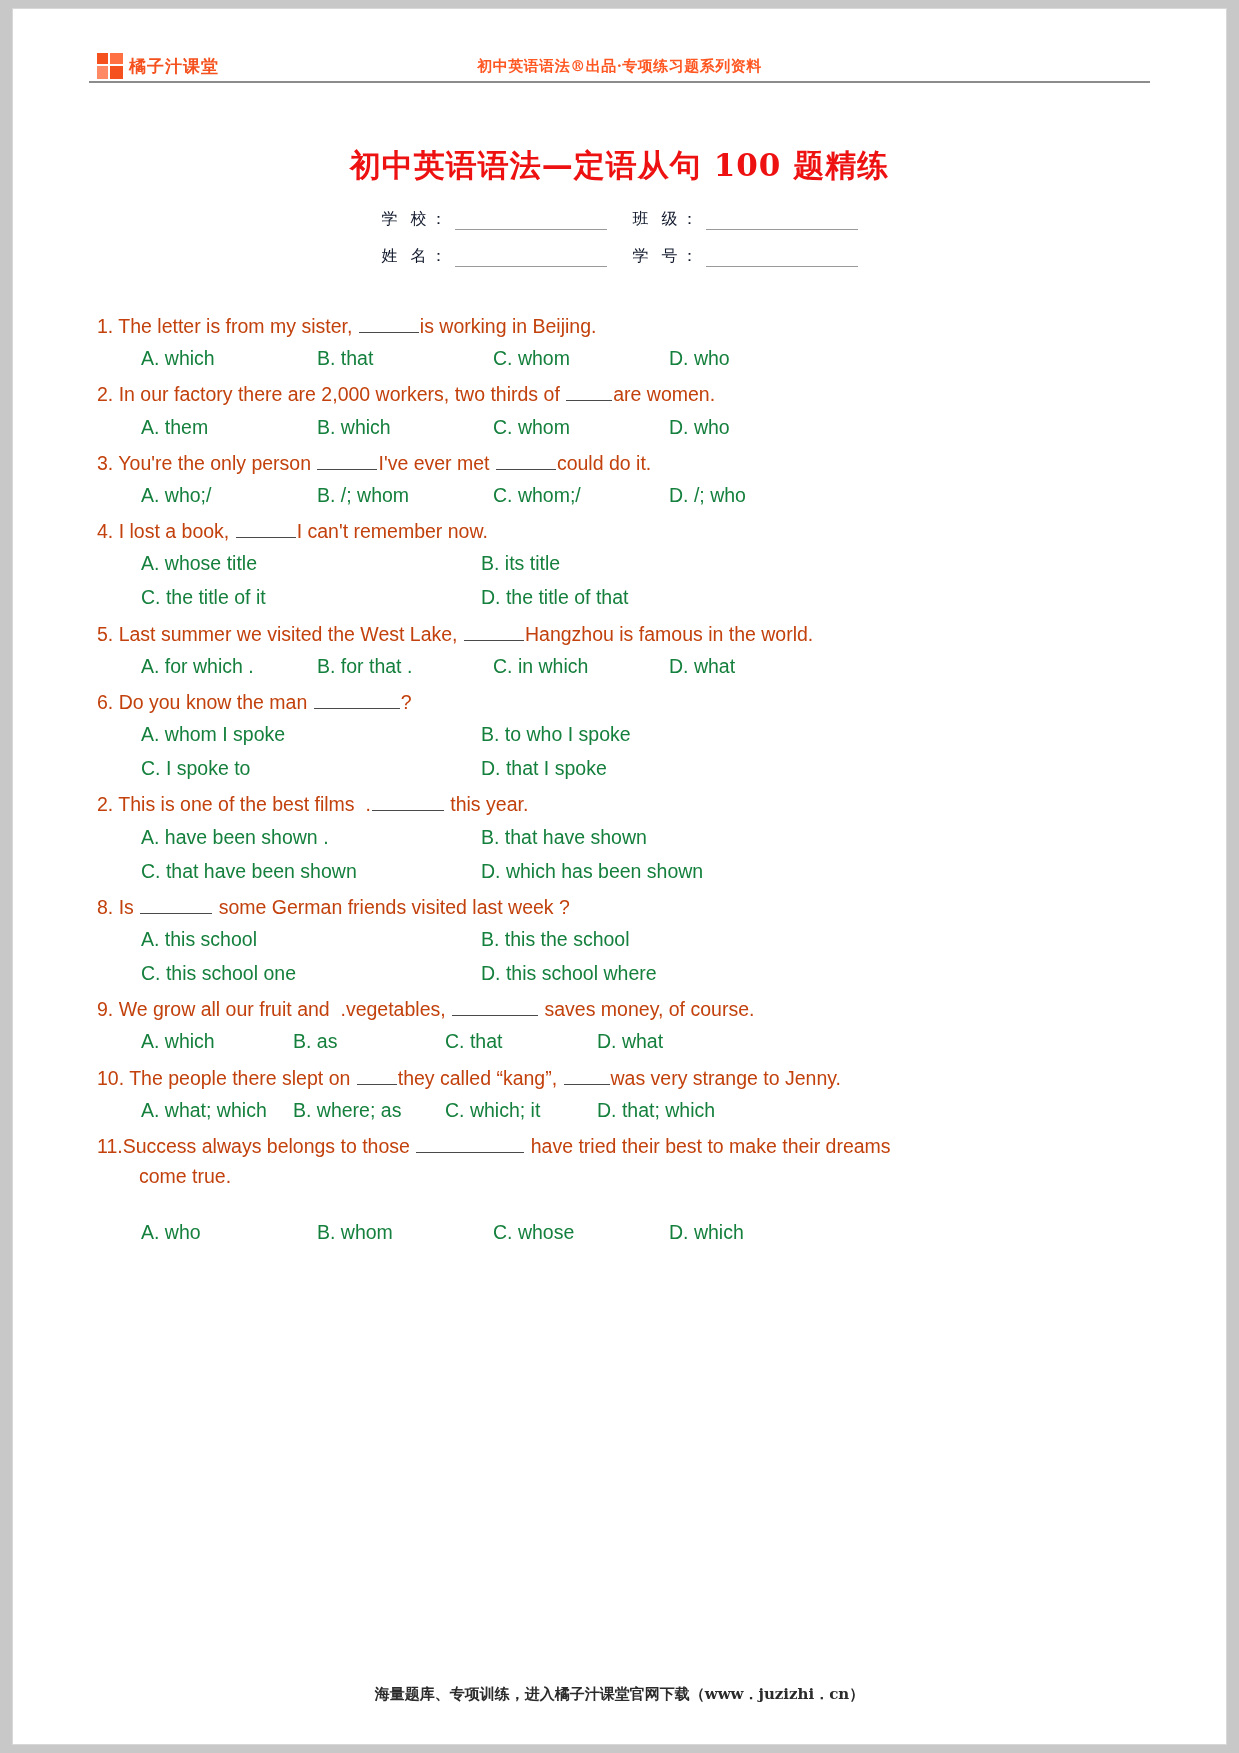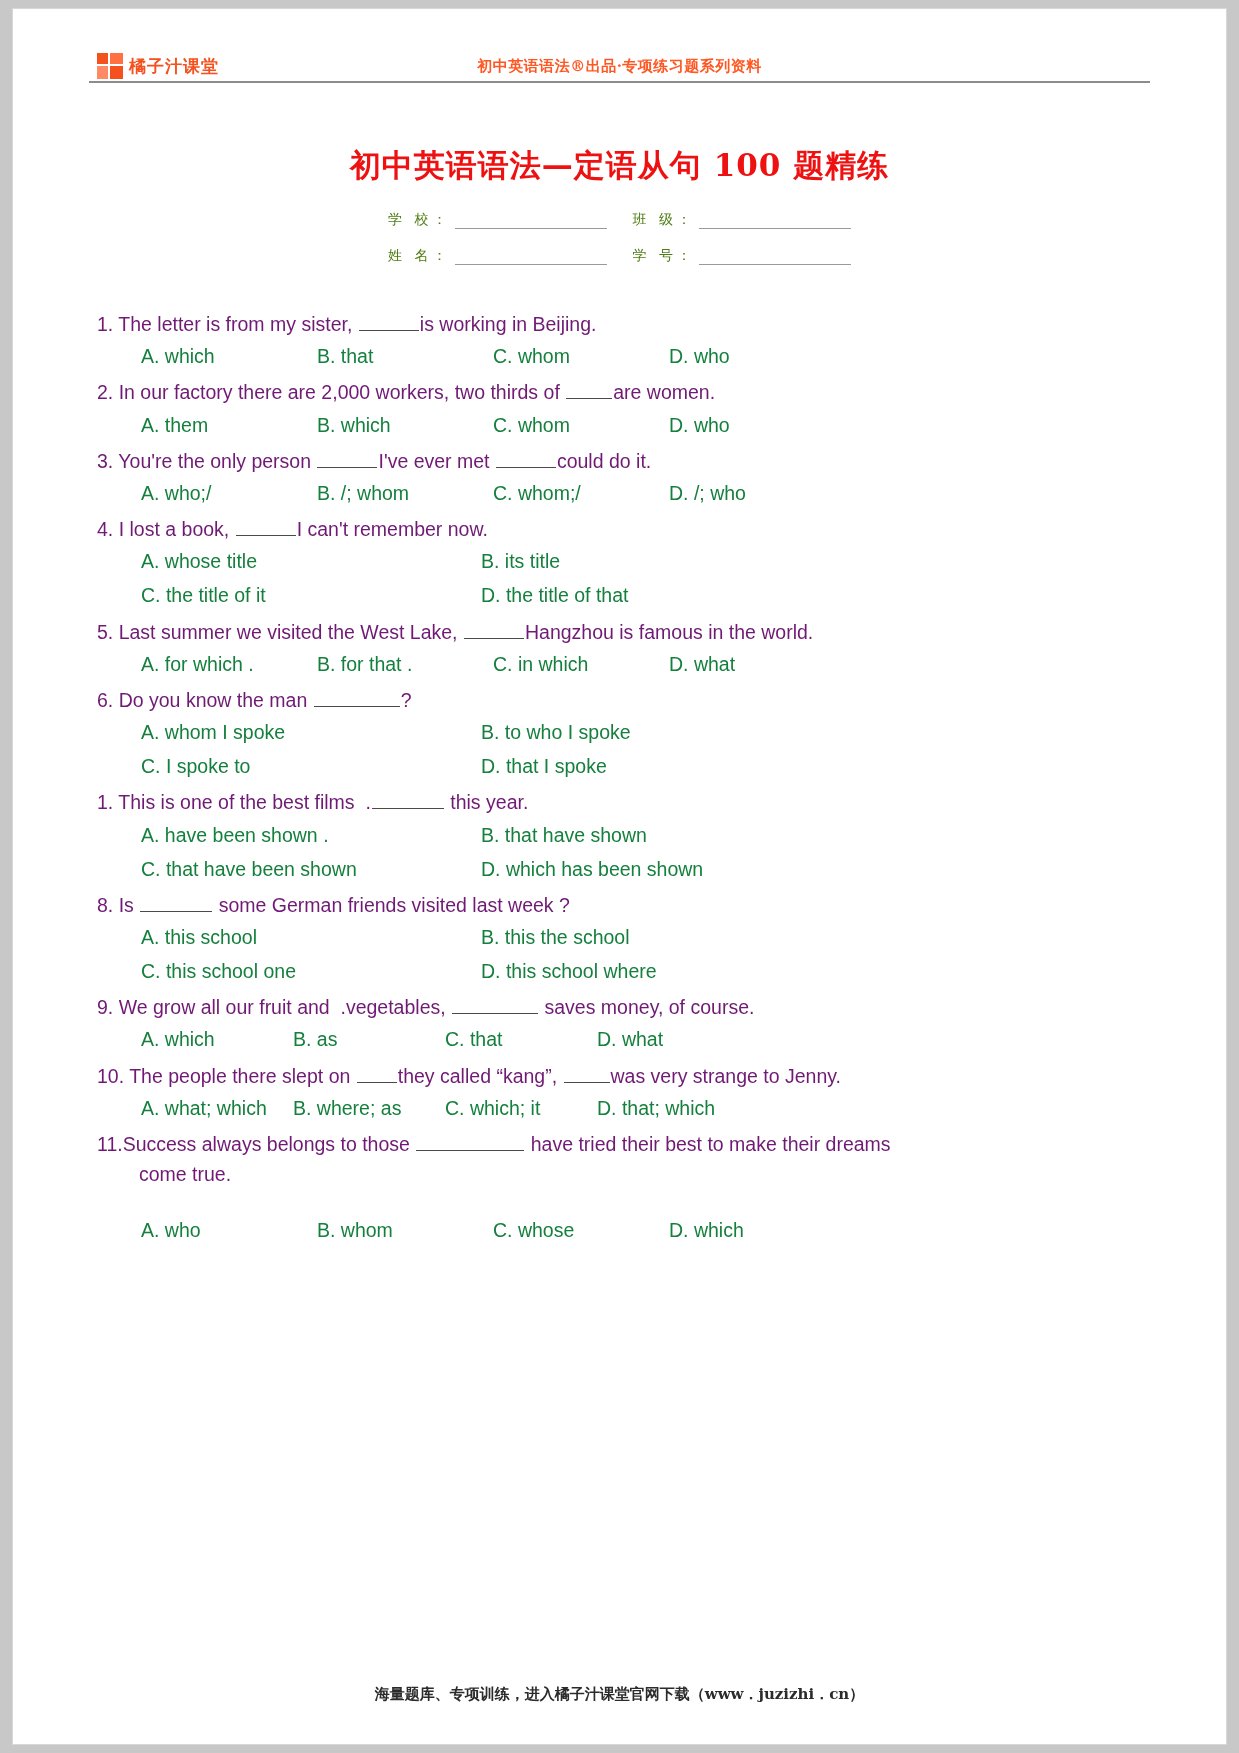--- a/index.html
+++ b/index.html
@@ -101,43 +101,43 @@
     align-items: flex-end;
     gap: 26px;
   }
   .form-field {
     display: flex;
     align-items: flex-end;
     gap: 4px;
   }
   .form-label {
     font-family: "DejaVu Serif", serif;
-    font-size: 14px;
-    color: #4d7c0f;
+    font-size: 16px;
+    color: #0f172a;
     letter-spacing: 4px;
     white-space: nowrap;
   }
   .form-line {
     display: inline-block;
     width: 152px;
     border-bottom: 1px solid #9a9a9a;
     height: 20px;
   }
 
   
   .questions {
     margin: 44px 76px 0 76px;
     padding-left: 8px;
   }
   .q {
     margin-bottom: 4px;
   }
   .q-stem {
     font-size: 19.5px;
-    color: #701a75;
+    color: #c2410c;
     line-height: 1.55;
     font-family: "Liberation Sans", sans-serif;
     white-space: pre-wrap;
   }
   .q-stem .blank {
     display: inline-block;
     border-bottom: 1.5px solid #4a4a4a;
     vertical-align: baseline;
     height: 15px;
     margin: 0 1px;
@@ -283,21 +283,21 @@
         <span>A. whom I spoke</span>
         <span>B. to who I spoke</span>
       </div>
       <div class="opts cols2">
         <span>C. I spoke to</span>
         <span>D. that I spoke</span>
       </div>
     </div>
 
     <div class="q">
-      <div class="q-stem"><span>1. This is one of the best films  .</span><span class="blank w4"></span><span> this year.</span></div>
+      <div class="q-stem"><span>2. This is one of the best films  .</span><span class="blank w4"></span><span> this year.</span></div>
       <div class="opts cols2">
         <span>A. have been shown .</span>
         <span>B. that have shown</span>
       </div>
       <div class="opts cols2">
         <span>C. that have been shown</span>
         <span>D. which has been shown</span>
       </div>
     </div>
 

